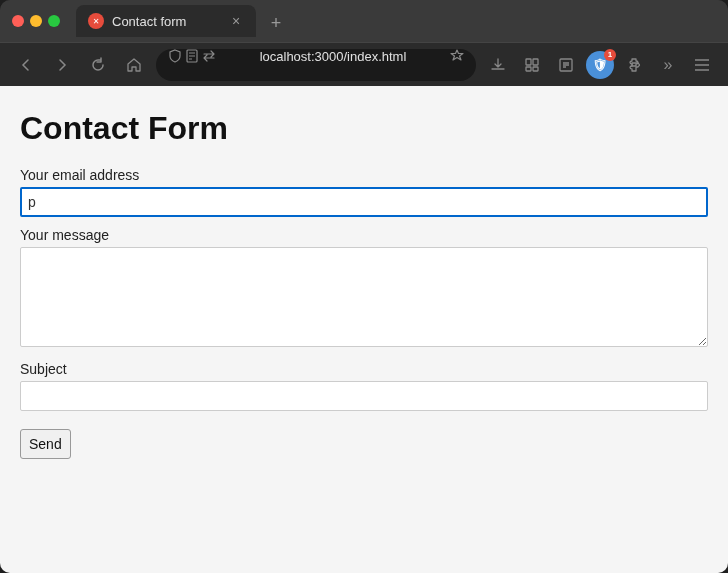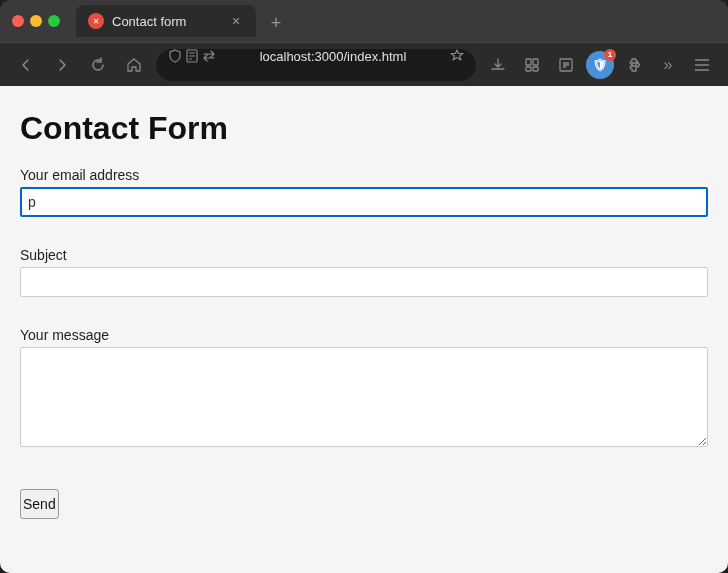--- a/index.html
+++ b/index.html
@@ -237,21 +237,21 @@
     }
 
     .page-heading {
       font-size: 32px;
       font-weight: bold;
       color: #111;
       margin-bottom: 20px;
     }
 
     .form-group {
-      margin-bottom: 30px;
+      margin-bottom: 10px;
     }
 
     .form-label {
       display: block;
       font-size: 14px;
       color: #222;
       margin-bottom: 4px;
     }
 
     .form-input {
@@ -278,21 +278,21 @@
       padding: 6px;
       font-size: 14px;
       background: white;
       color: #333;
       outline: none;
       resize: vertical;
     }
 
     .send-btn {
       margin-top: 8px;
-      padding: 6px 2px;
+      padding: 6px 8px;
       font-size: 14px;
       background: #f0f0f0;
       border: 1px solid #999;
       border-radius: 3px;
       cursor: pointer;
       color: #111;
     }
   </style>
 </head>
 <body>
@@ -411,24 +411,24 @@
 
   <div class="page-content">
     <h1 class="page-heading">Contact Form</h1>
 
     <div class="form-group">
       <label class="form-label">Your email address</label>
       <input class="form-input focused" type="email" value="p" style="">
     </div>
 
     <div class="form-group">
+      <label class="form-label">Your message</label>
+      <textarea class="form-textarea" style=""></textarea>
+    </div>
+
+    <div class="form-group">
       <label class="form-label">Subject</label>
       <input class="form-input" type="text" style="">
-    </div>
-
-    <div class="form-group">
-      <label class="form-label">Your message</label>
-      <textarea class="form-textarea" style=""></textarea>
     </div>
 
     <button class="send-btn">Send</button>
   </div>
 </div>
 
 </body></html>

